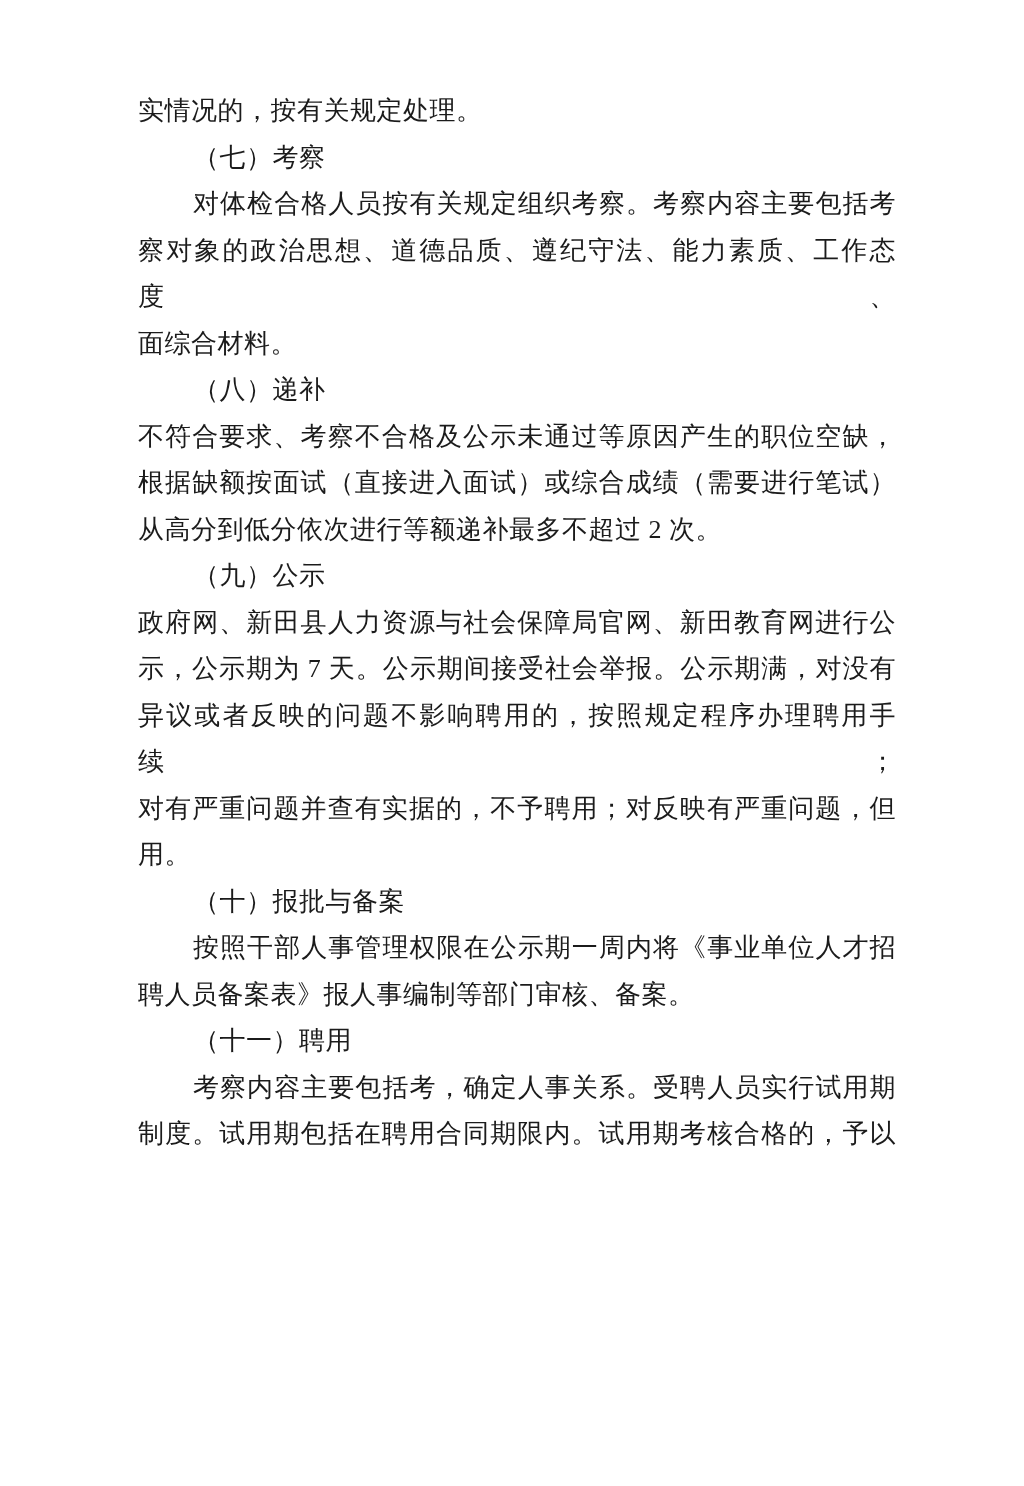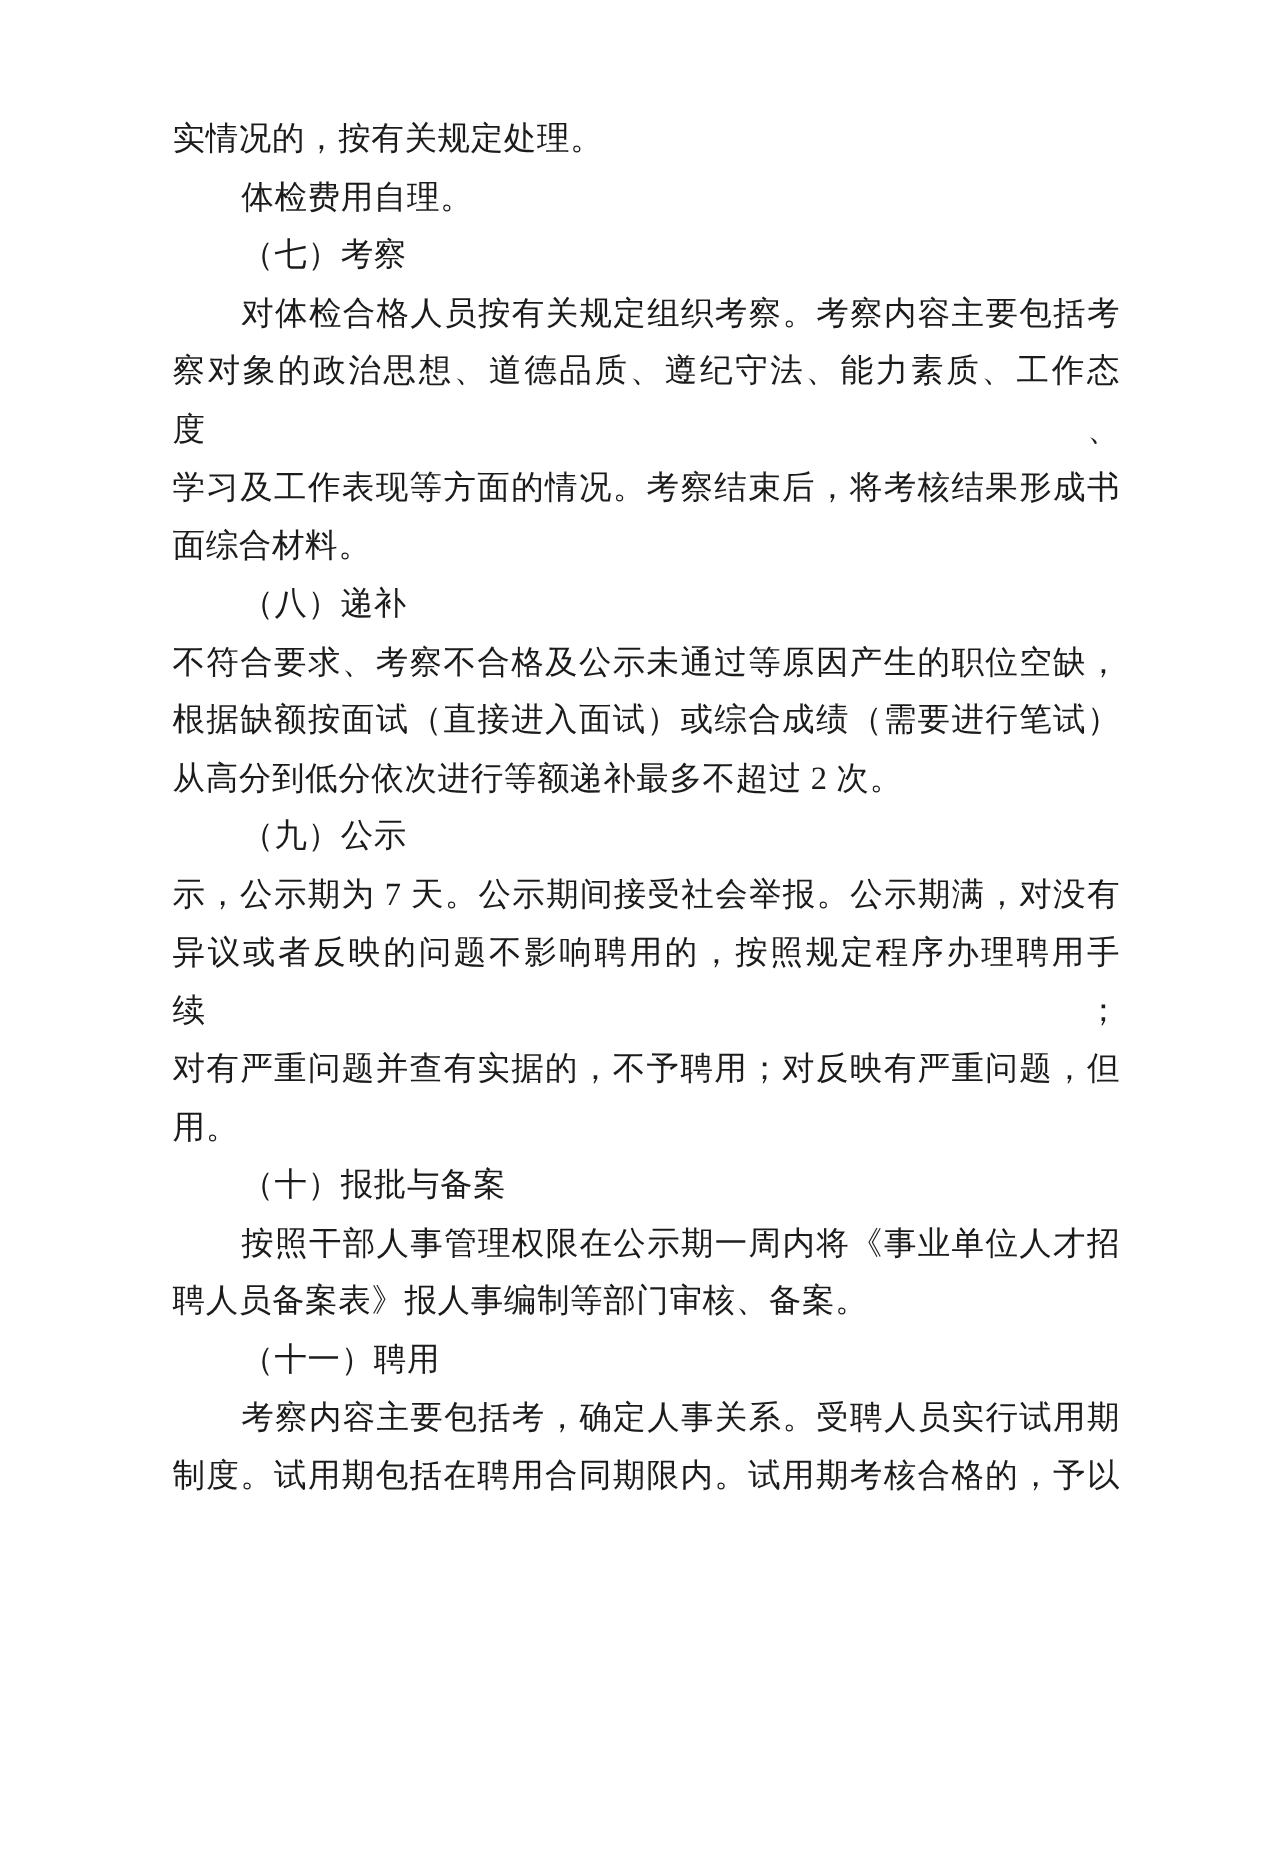--- a/index.html
+++ b/index.html
@@ -50,31 +50,30 @@
     line-height: 28px;
     color: #1b1b1b;
   }
 </style>
 </head>
 <body>
 
 <div class="page">
   <div class="text-block">
     <div class="line">实情况的，按有关规定处理。</div>
-    <div class="line indent">体检费用自理。</div>
     <div class="line indent heading">（七）考察</div>
     <div class="line indent fill">对体检合格人员按有关规定组织考察。考察内容主要包括考</div>
     <div class="line fill">察对象的政治思想、道德品质、遵纪守法、能力素质、工作态度、</div>
-    <div class="line fill">学习及工作表现等方面的情况。考察结束后，将考核结果形成书</div>
     <div class="line">面综合材料。</div>
     <div class="line indent heading">（八）递补</div>
     <div class="line fill">不符合要求、考察不合格及公示未通过等原因产生的职位空缺，</div>
     <div class="line fill">根据缺额按面试（直接进入面试）或综合成绩（需要进行笔试）</div>
     <div class="line">从高分到低分依次进行等额递补最多不超过 2 次。</div>
     <div class="line indent heading">（九）公示</div>
+    <div class="line fill">政府网、新田县人力资源与社会保障局官网、新田教育网进行公</div>
     <div class="line fill">示，公示期为 7 天。公示期间接受社会举报。公示期满，对没有</div>
     <div class="line fill">异议或者反映的问题不影响聘用的，按照规定程序办理聘用手续；</div>
     <div class="line fill">对有严重问题并查有实据的，不予聘用；对反映有严重问题，但</div>
     <div class="line">用。</div>
     <div class="line indent heading">（十）报批与备案</div>
     <div class="line indent fill">按照干部人事管理权限在公示期一周内将《事业单位人才招</div>
     <div class="line">聘人员备案表》报人事编制等部门审核、备案。</div>
     <div class="line indent heading">（十一）聘用</div>
     <div class="line indent fill">考察内容主要包括考，确定人事关系。受聘人员实行试用期</div>
     <div class="line fill">制度。试用期包括在聘用合同期限内。试用期考核合格的，予以</div>

